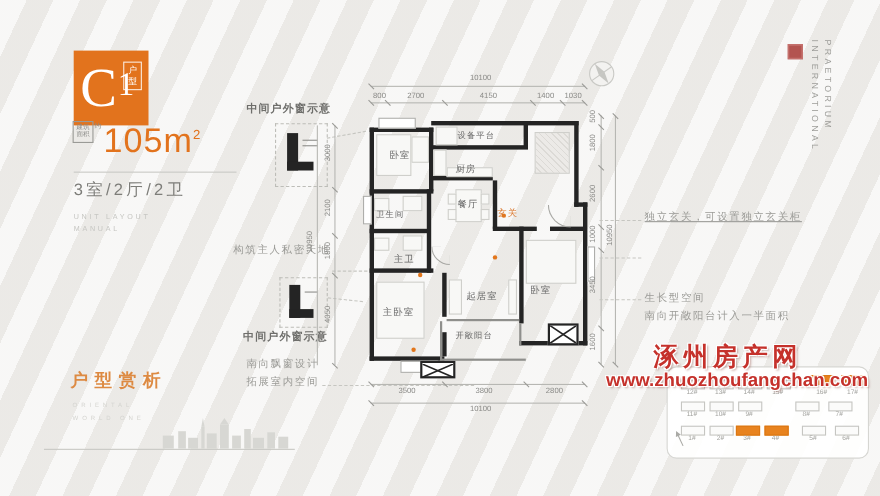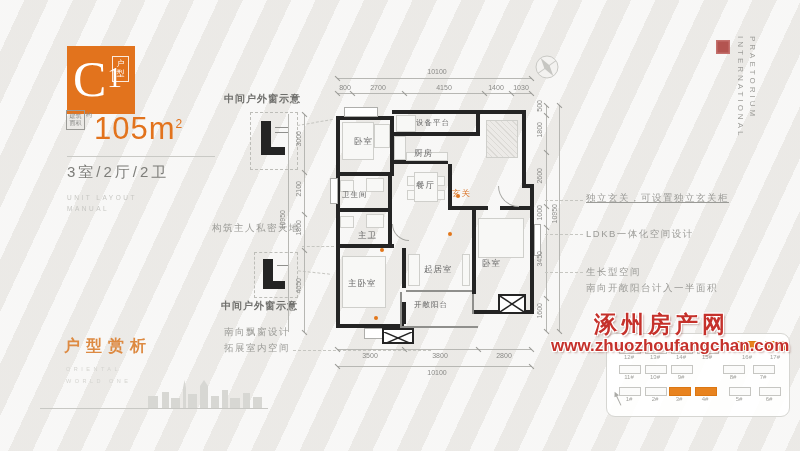--- a/index.html
+++ b/index.html
@@ -289,21 +289,20 @@
 <div class="dlab-v" style="left:295px;top:278px;">4050</div>
 <div class="dimline-v" style="left:288px;top:114px;height:218px;"></div>
 <div class="dlab-v" style="left:279px;top:210px;">10950</div>
 
 <div class="dash-h" style="left:545px;top:200px;width:38px;"></div>
 <div class="note" style="left:586px;top:190px;text-decoration:underline;">
   <span class="ln">独立玄关，可设置独立玄关柜</span>
 </div>
 <div class="dash-h" style="left:545px;top:234px;width:38px;"></div>
 <div class="note" style="left:586px;top:226px;">
-  <span class="ln">LDKB一体化空间设计</span>
 </div>
 <div class="dash-h" style="left:545px;top:272px;width:38px;"></div>
 <div class="note" style="left:586px;top:264px;">
   <span class="ln">生长型空间</span>
   <span class="ln">南向开敞阳台计入一半面积</span>
 </div>
 
 <div class="abs" style="left:532px;top:52px;">
   <svg width="30" height="30" viewBox="0 0 30 30">
     <circle cx="15" cy="15" r="11" fill="#f3f2f0" stroke="#c9c9c5" stroke-width="1"></circle>

